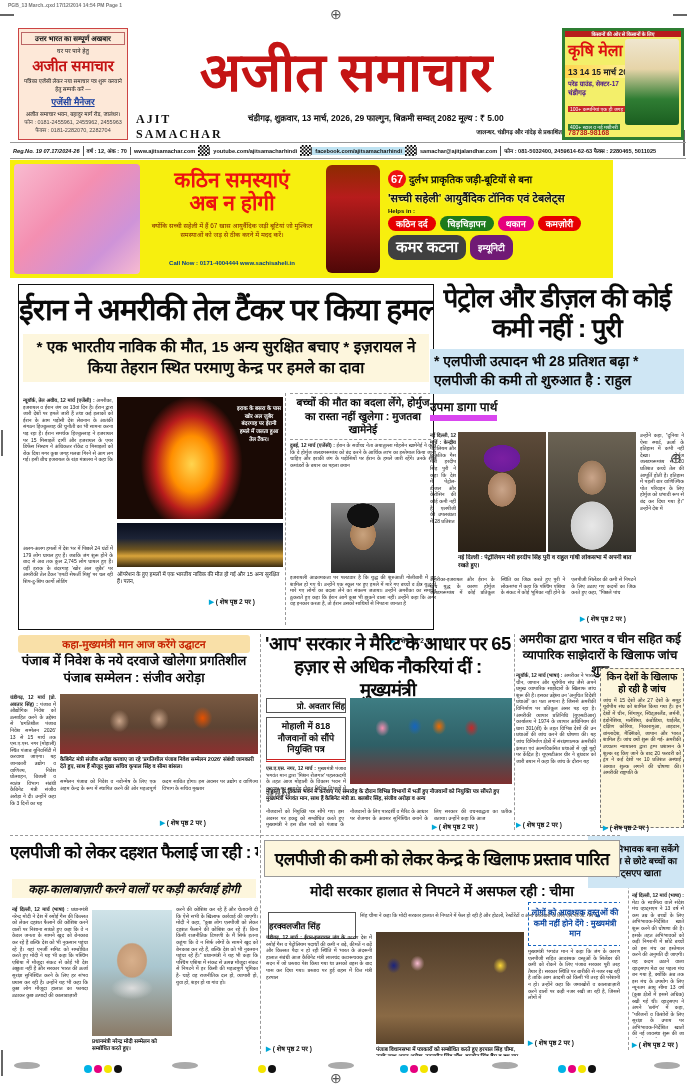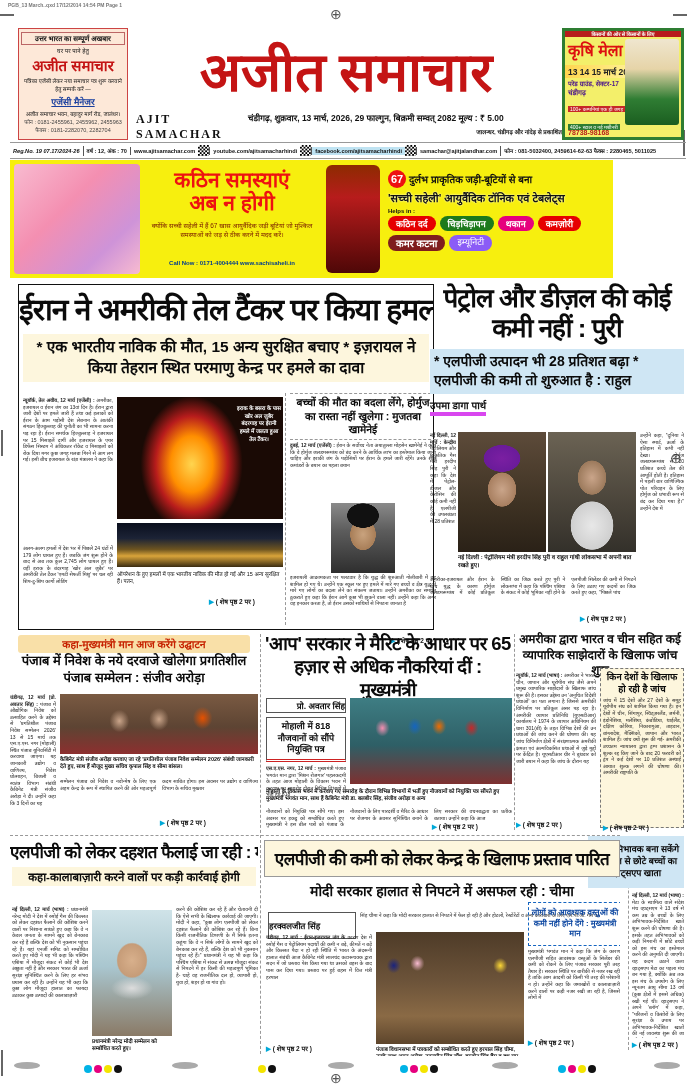--- a/index.html
+++ b/index.html
@@ -91,22 +91,22 @@
         <span style="background:#e11;color:#fff;font-weight:900;font-size:11px;border-radius:50%;width:18px;height:18px;display:inline-flex;align-items:center;justify-content:center;flex:0 0 auto;">67</span>
         <span style="font-size:10px;font-weight:900;">दुर्लभ प्राकृतिक जड़ी-बूटियों से बना</span>
       </div>
       <div style="font-size:11px;font-weight:900;margin-top:2px;text-shadow:0 0 2px #fff;">'सच्ची सहेली' आयुर्वैदिक टॉनिक एवं टेबलेट्स</div>
       <div style="font-size:6px;font-weight:bold;margin-top:3px;">Helps in :</div>
       <div style="margin-top:2px;display:flex;flex-wrap:wrap;gap:4px;">
         <span class="pill" style="color: rgb(255, 255, 255); font-weight: bold; font-size: 9px; border-radius: 9px; padding: 1px 8px; background-color: rgb(230, 0, 0);">कठिन दर्द</span>
         <span class="pill" style="color: rgb(255, 255, 255); font-weight: bold; font-size: 9px; border-radius: 9px; padding: 1px 8px; background-color: rgb(28, 122, 28);">चिड़चिड़ापन</span>
         <span class="pill" style="color: rgb(255, 255, 255); font-weight: bold; font-size: 9px; border-radius: 9px; padding: 1px 8px; background-color: rgb(230, 0, 126); font-family: Liberation Mono, monospace;">थकान</span>
         <span class="pill" style="color: rgb(255, 255, 255); font-weight: bold; font-size: 9px; border-radius: 9px; padding: 1px 8px; background-color: rgb(230, 0, 0);">कमज़ोरी</span>
-        <span class="pill" style="color: rgb(255, 255, 255); font-weight: bold; font-size: 10px; border-radius: 9px; padding: 1px 8px; background-color: #7f1d1d;">कमर कटना</span>
-        <span class="pill" style="color: rgb(255, 255, 255); font-weight: normal; font-size: 9px; border-radius: 9px; padding: 0 8px; background-color: #8b5cf6;">इम्यूनिटी</span>
+        <span class="pill" style="color: rgb(255, 255, 255); font-weight: bold; font-size: 15px; border-radius: 9px; padding: 1px 8px; background-color: #404040;">कमर कटना</span>
+        <span class="pill" style="color: rgb(255, 255, 255); font-weight: bold; font-size: 9px; border-radius: 9px; padding: 6px 8px; background-color: #701a75;">इम्यूनिटी</span>
       </div>
     </div>
     <div class="abs" style="left:606px;top:4px;width:76px;height:110px;background:#e20000;border-radius:16px;box-shadow:inset 0 0 0 3px #fff, inset 0 0 0 6px #e20000;display:flex;flex-direction:column;align-items:center;justify-content:center;color:#fff;font-weight:900;font-size:24px;line-height:1.05;">
       <div>सच्ची</div>
       <div>सहेली</div>
     </div>
   </div>
 
   <div class="abs" style="left:18px;top:284px;width:416px;height:346px;border:1.5px solid #111;box-sizing:border-box;">
     <div class="hl" style="margin-top:3px;font-size:30px;letter-spacing:-1px;white-space:nowrap;overflow:hidden;">ईरान ने अमरीकी तेल टैंकर पर किया हमला</div>
@@ -135,21 +135,21 @@
       <div class="t5" style="margin-top:2px;height:60px;"><b>दुबई, 12 मार्च (एजेंसी) :</b> <span>ईरान के सर्वोच्च नेता अयातुल्ला मोहसेन खामेनेई ने कहा कि वे होर्मुज जलडमरूमध्य को बंद करने के आर्थिक लाभ का इस्तेमाल किया जाना चाहिए और इराकी जंग के पड़ोसियों पर ईरान के हमले जारी रहेंगे। उनके शीर्ष कमांडरों के बयान का पहला बयान</span></div>
       <div class="photo" style="margin:1px auto;width:64px;height:70px;background:radial-gradient(ellipse 26px 20px at 50% 18%, #111 0%, #111 60%, transparent 62%),radial-gradient(ellipse 18px 22px at 50% 45%, #c9a37e 0%, #a87e58 70%, transparent 72%),linear-gradient(180deg,#8a8a8a 0%,#5c5c5c 40%,#2e2e2e 100%);"></div>
       <div class="t5" style="height:62px;">इजरायली आक्रामकता पर पलटवार है कि युद्ध की शुरुआती गोलीबारी में वह शामिल हो गए थे। उन्होंने एक स्कूल पर हुए हमले में मारे गए बच्चों व क्षेत्र युद्ध में मारे गए लोगों का बदला लेने का संकल्प जताया। उन्होंने अमरीका का समर्थन ठुकराते हुए कहा कि ईरान आगे कुछ भी झुकने वाला नहीं। उन्होंने कहा कि अगर वह इनकार करता है, तो ईरान उसको साथियों से निपटना जानता है</div>
       <div class="cont" style="text-align:right;"><i class="tri">▶</i> <span>( शेष पृष्ठ 2 पर )</span></div>
     </div>
   </div>
 
   <div class="abs" style="left:430px;top:284px;width:254px;height:346px;">
     <div class="hl" style="font-size:26px;line-height:1.15;letter-spacing:-1px;">पेट्रोल और डीज़ल की कोई कमी नहीं : पुरी</div>
     <div class="hl" style="margin-top:5px;background:var(--blue);font-size:14px;line-height:1.4;padding:3px 4px;text-align:left;">* एलपीजी उत्पादन भी 28 प्रतिशत बढ़ा * एलपीजी की कमी तो शुरुआत है : राहुल</div>
-    <div style="font-size:10px;font-weight:900;border-bottom:4px solid #d946ef;display:inline-block;margin-top:4px;">उपमा डागा पार्थ</div>
+    <div style="font-size:12px;font-weight:900;border-bottom:6px solid #d946ef;display:inline-block;margin-top:4px;">उपमा डागा पार्थ</div>
 
     <div class="abs t5" style="left:0;top:148px;width:26px;height:120px;">
       <b>नई दिल्ली, 12 मार्च : केन्द्रीय</b>
       <span>पेट्रोलियम और प्राकृतिक गैस मंत्री हरदीप सिंह पुरी ने कहा कि देश में पेट्रोल-डीजल और केरोसिन की कोई कमी नहीं है, एलपीजी की उपलब्धता में 28 प्रतिशत</span>
     </div>
     <div class="abs photo" style="left:28px;top:148px;width:88px;height:120px;background:radial-gradient(ellipse 30px 22px at 50% 22%, #7b1fa2 0%, #6a1b9a 60%, transparent 62%),radial-gradient(ellipse 20px 24px at 50% 48%, #caa58a 0%, #a87f60 70%, transparent 72%),linear-gradient(180deg,#5d4b3a 0%,#3e3223 60%,#2a2117 100%);"></div>
     <div class="abs photo" style="left:118px;top:148px;width:88px;height:120px;background:radial-gradient(ellipse 20px 24px at 50% 38%, #caa58a 0%, #9c7a5c 70%, transparent 72%),radial-gradient(ellipse 30px 34px at 50% 78%, #e8e8e8 0%, #cfcfcf 70%, transparent 72%),linear-gradient(180deg,#6b6354 0%,#4a443a 60%,#33302a 100%);"></div>
     <div class="abs t5" style="left:210px;top:148px;width:44px;height:190px;">उन्होंने कहा, ''दुनिया ने ऐसा स्मार्ट, ऊर्जा के इतिहास में कभी नहीं देखा। होर्मुज जलडमरूमध्य से 20 प्रतिशत कच्चे तेल की आपूर्ति होती है। इतिहास में पहली बार वाणिज्यिक पोत परिवहन के लिए होर्मुज को प्रभावी रूप से बंद कर दिया गया है।'' उन्होंने देश में</div>
     <div class="abs cap" style="left:28px;top:270px;width:178px;height:20px;">नई दिल्ली : पेट्रोलियम मंत्री हरदीप सिंह पुरी व राहुल गांधी लोकसभा में अपनी बात रखते हुए।</div>
     <div class="abs t5" style="left:0;top:292px;width:206px;height:44px;column-count:3;column-gap:6px;">अमरीका-इजरायल और ईरान के बीच युद्ध के कारण होर्मुज जलडमरूमध्य में कोई प्रतिकूल स्थिति का जिक्र करते हुए पुरी ने लोकसभा में कहा कि पश्चिम एशिया के संकट में कोई भूमिका नहीं होने के एलपीजी सिलेंडर की कमी से निपटने के लिए उठाए गए कदमों का जिक्र करते हुए कहा, ''पिछले पांच</div>
@@ -209,21 +209,21 @@
     <div class="hl" style="font-size:9px;line-height:1.3;width:100%;">अब अभिभावक बना सकेंगे 13 साल से छोटे बच्चों का व्हाट्सएप खाता</div>
   </div>
   <div class="abs t5" style="left:632px;top:892px;width:52px;height:146px;">
     <b>नई दिल्ली, 12 मार्च (भाषा) :</b>
     <span>मेटा के स्वामित्व वाले संदेश मंच व्हाट्सएप ने 13 वर्ष से कम उम्र के बच्चों के लिए अभिभावक-निर्देशित खाते शुरू करने की घोषणा की है। इसके तहत अभिभावकों को कड़ी निगरानी में छोटे बच्चों को इस मंच का इस्तेमाल करने की अनुमति दी जाएगी। यह कदम उठाने वाला व्हाट्सएप मेटा का पहला मंच बन गया है, क्योंकि अब तक इस मंच के उपयोग के लिए न्यूनतम आयु सीमा 13 वर्ष (कुछ क्षेत्रों में इससे अधिक) रखी गई थी। व्हाट्सएप ने अपने 'ब्लॉग' में कहा, ''परिजनों व किशोरों के लिए सुरक्षा के उपाय पर अभिभावक-निर्देशित खातों की नई व्यवस्था शुरू की जा रही है। इसके तहत माता-पिता या अभिभावक छोटे बच्चों के लिए</span>
   </div>
   <div class="abs cont" style="left:632px;top:1040px;"><i class="tri">▶</i> <span>( शेष पृष्ठ 2 पर )</span></div>
 
   <div class="abs" style="left:10px;top:840px;width:248px;height:216px;overflow:hidden;">
     <div class="hl" style="font-size:17px;white-space:nowrap;letter-spacing:-0.5px;">एलपीजी को लेकर दहशत फैलाई जा रही : मोदी</div>
-    <div class="hl" style="margin:4px 2px 0;background:var(--cream);font-size:11.5px;padding:2px 0;">कहा-कालाबाज़ारी करने वालों पर कड़ी कार्रवाई होगी</div>
+    <div class="hl" style="margin:16px 2px 0;background:var(--cream);font-size:11.5px;padding:2px 0;font-style:italic;">कहा-कालाबाज़ारी करने वालों पर कड़ी कार्रवाई होगी</div>
     <div class="abs t5" style="left:2px;top:66px;width:76px;height:148px;">
       <b>नई दिल्ली, 12 मार्च (भाषा) :</b>
       <span>प्रधानमंत्री नरेन्द्र मोदी ने देश में रसोई गैस की किल्लत को लेकर दहशत फैलाने की कोशिश करने वालों पर निशाना साधते हुए कहा कि वे न केवल जनता के सामने खुद को बेनकाब कर रहे हैं बल्कि देश को भी नुकसान पहुंचा रहे हैं। यहां एनर्जी समिट को सम्बोधित करते हुए मोदी ने यह भी कहा कि पश्चिम एशिया में मौजूदा संकट से कोई भी देश अछूता नहीं है और सरकार भारत की ऊर्जा सुरक्षा सुनिश्चित करने के लिए हर संभव प्रयास कर रही है। उन्होंने यह भी कहा कि कुछ लोग मौजूदा हालात का फायदा उठाकर कुछ उत्पादों की कालाबाज़ारी</span>
     </div>
     <div class="abs photo" style="left:82px;top:70px;width:80px;height:126px;background:radial-gradient(ellipse 26px 30px at 50% 40%, #d8b08c 0%, #c69c78 55%, transparent 60%),radial-gradient(ellipse 30px 16px at 50% 62%, #ddd 0%, transparent 70%),linear-gradient(180deg,#cfe3e8 0%,#a9c6cf 45%,#8a7a66 100%);"></div>
     <div class="abs cap" style="left:82px;top:198px;width:80px;height:18px;font-size:5.5px;">प्रधानमंत्री नरेन्द्र मोदी सम्मेलन को सम्बोधित करते हुए।</div>
     <div class="abs t5" style="left:166px;top:66px;width:82px;height:150px;">करने की कोशिश कर रहे हैं और चेतावनी दी कि ऐसे सभी के खिलाफ कार्रवाई की जाएगी। मोदी ने कहा, ''कुछ लोग एलपीजी को लेकर दहशत फैलाने की कोशिश कर रहे हैं। बिना किसी राजनीतिक टिप्पणी के मैं सिर्फ इतना कहूंगा कि वे न सिर्फ लोगों के सामने खुद को बेनकाब कर रहे हैं, बल्कि देश को भी नुकसान पहुंचा रहे हैं।'' प्रधानमंत्री ने यह भी कहा कि पश्चिम एशिया में संकट से उत्पन्न मौजूदा संकट से निपटने में हर किसी की महत्वपूर्ण भूमिका है- चाहे वह राजनीतिक दल हो, व्यापारी हो, युवा हो, शहर हो या गांव हो।</div>
   </div>
 
   <div class="abs" style="left:264px;top:840px;width:356px;height:216px;overflow:hidden;">

